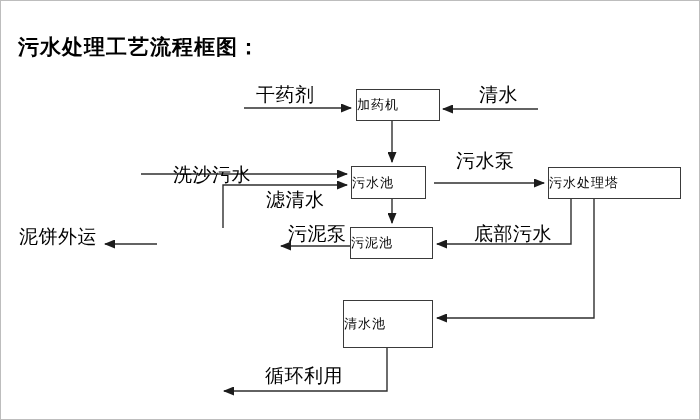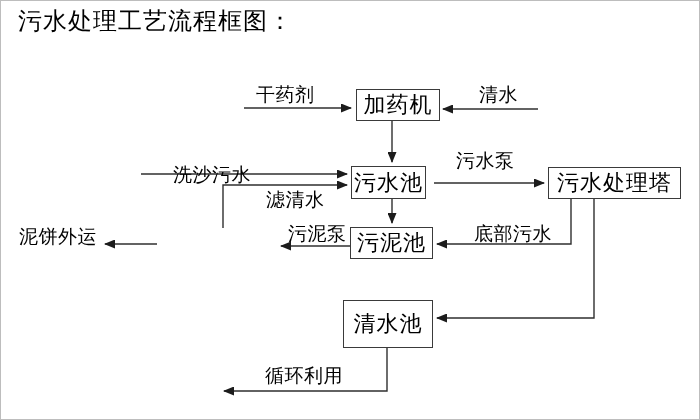--- a/index.html
+++ b/index.html
@@ -10,40 +10,39 @@
     box-sizing: border-box;
     background: #ffffff;
     border: 1px solid #bdbdbd;
     font-family: "Liberation Sans", sans-serif;
     color: #000000;
     overflow: hidden;
   }
   .title {
     position: absolute;
     left: 17px;
-    top: 4px;
-    font-size: 24px;
-    font-weight: normal;
+    top: 32px;
+    font-size: 21px;
+    font-weight: bold;
     letter-spacing: 1px;
     white-space: nowrap;
   }
   .arrows-svg {
     position: absolute;
     left: 0; top: 0;
     width: 700px; height: 420px;
   }
   .node {
     position: absolute;
     box-sizing: border-box;
     border: 1.5px solid #3a3a3a;
     background: #ffffff;
     display: flex;
     align-items: center;
-    justify-content: center;
-    font-size: 22px;
+    font-size: 13px;
     letter-spacing: 1px;
     white-space: nowrap;
   }
   .flabel {
     position: absolute;
     font-size: 19px;
     line-height: 19px;
     letter-spacing: 0.5px;
     white-space: nowrap;
   }

